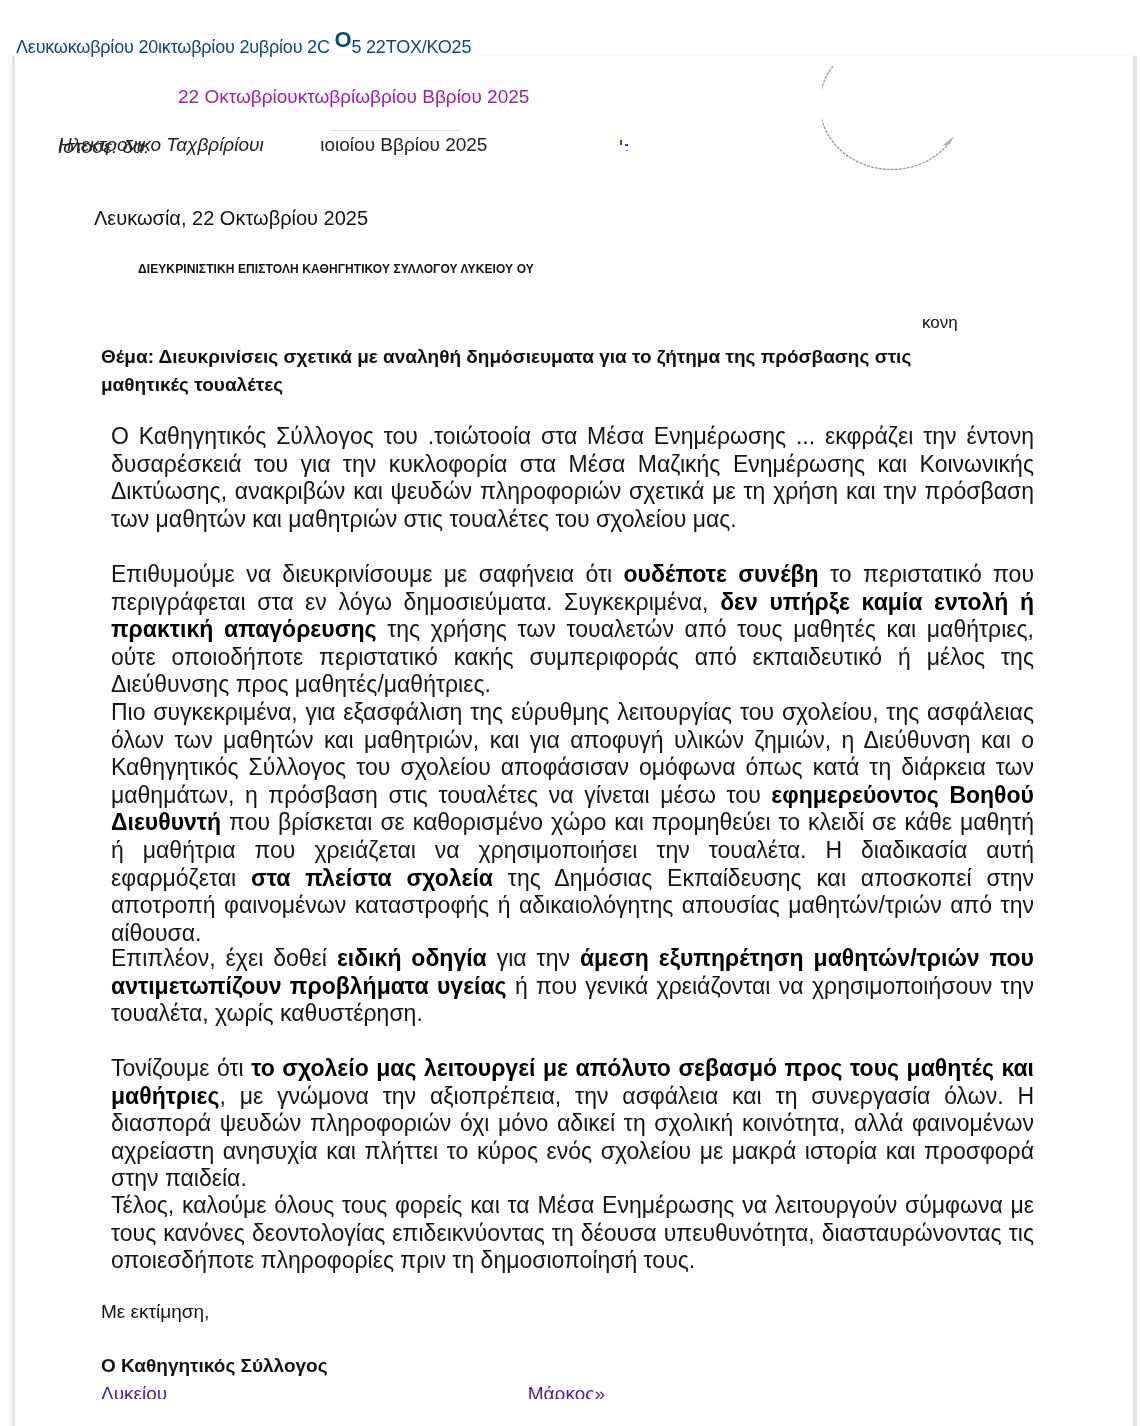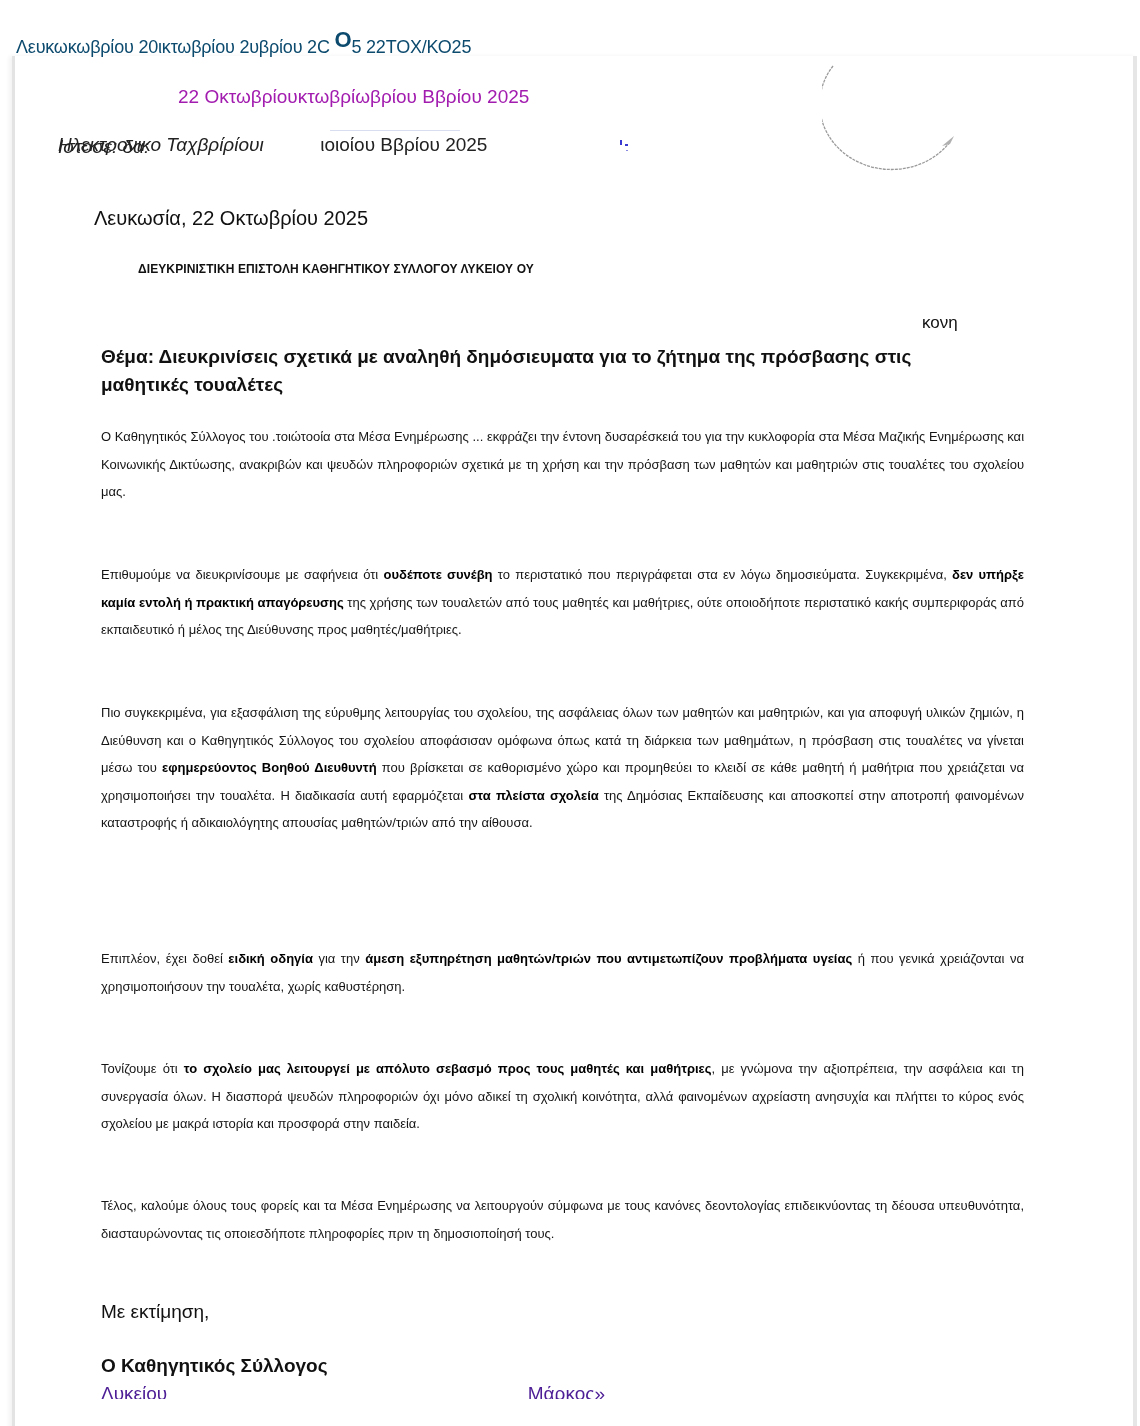--- a/index.html
+++ b/index.html
@@ -27,22 +27,22 @@
     .blue-marks { left: 618px; top: 138px; }
     .faint-line { position: absolute; left: 330px; top: 130px; width: 130px; height: 1px; background: #d8ddf0; }
     .date { left: 94px; top: 207px; font-size: 20px; }
     .title { left: 138px; top: 262px; font-size: 12px; font-weight: bold; letter-spacing: 0.1px; }
     .kone { left: 922px; top: 313px; font-size: 17px; }
     .subject {
       left: 101px; top: 343px; width: 880px; white-space: normal;
       font-size: 19px; font-weight: bold; line-height: 28px;
     }
     .para {
-      position: absolute; left: 101px; width: 923px;
-      font-size: 13px; line-height: 27.6px; text-align: justify;
+      position: absolute; left: 111px; width: 923px;
+      font-size: 23px; line-height: 27.6px; text-align: justify;
       color: #151515;
     }
     .para b { font-weight: bold; color: #000; }
     .closing { left: 101px; top: 1301px; font-size: 19px; }
     .sign { left: 101px; top: 1355px; font-size: 19px; font-weight: bold; text-align: right; }
     .sign2 { left: 101px; top: 1383px; font-size: 19px; color: #4c1d95; height: 16px; overflow: hidden; }
   </style>
 </head>
 <body>
 

